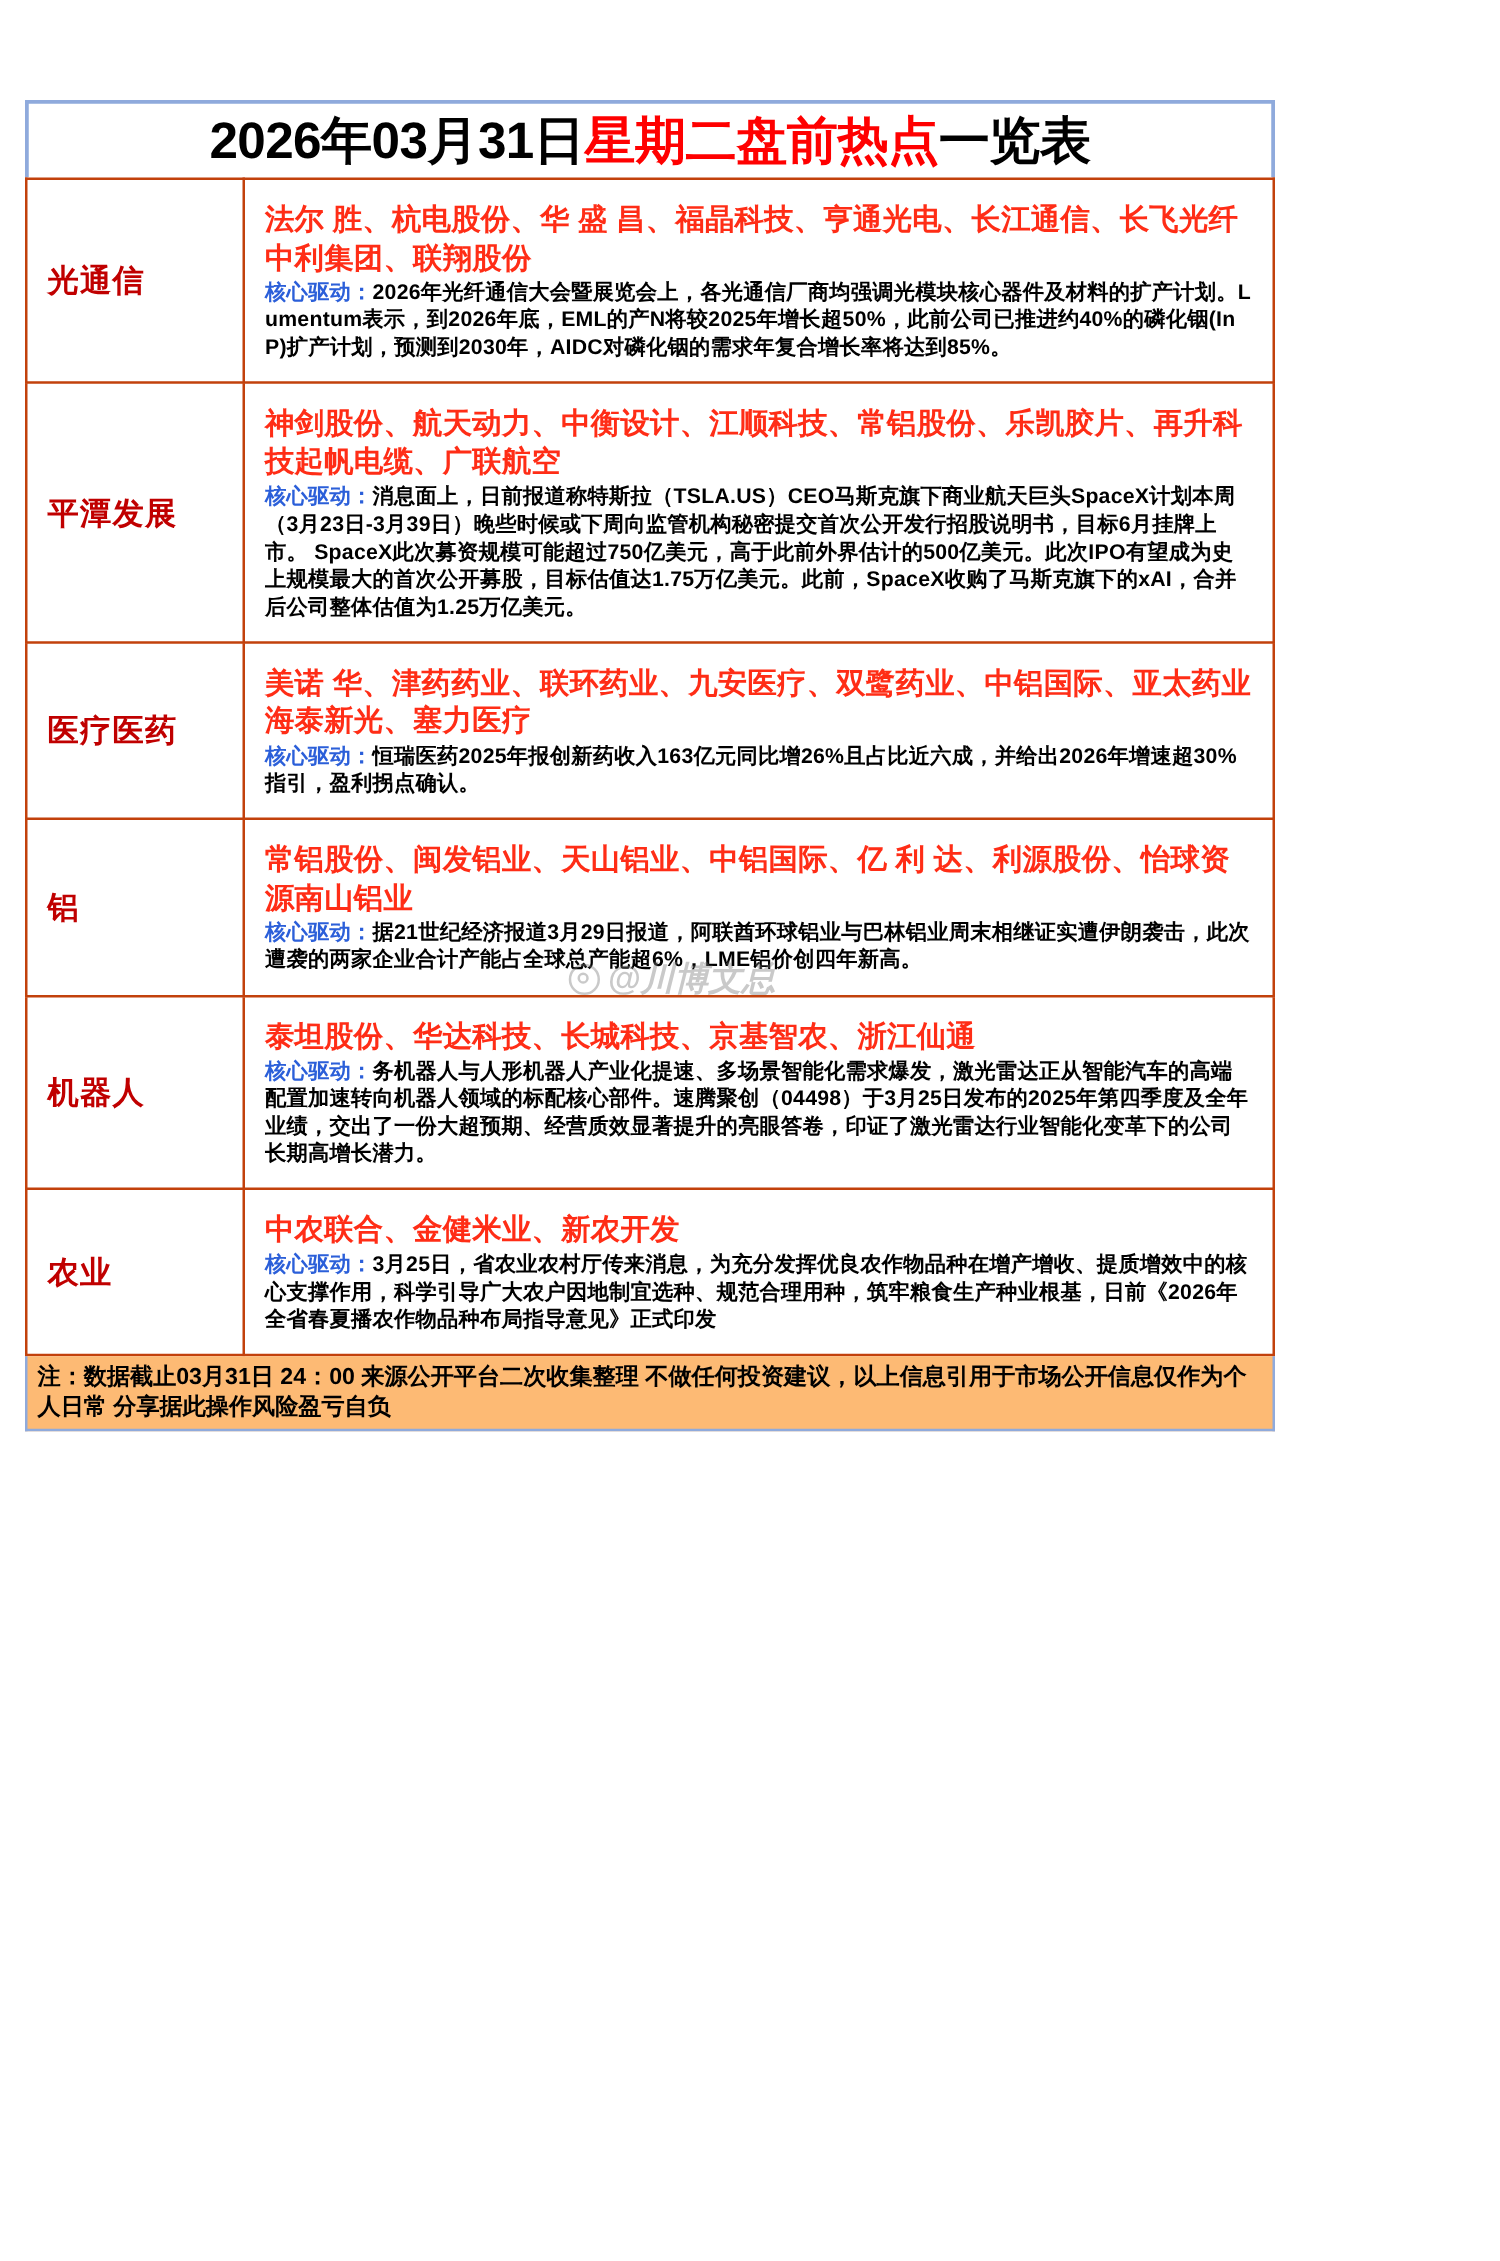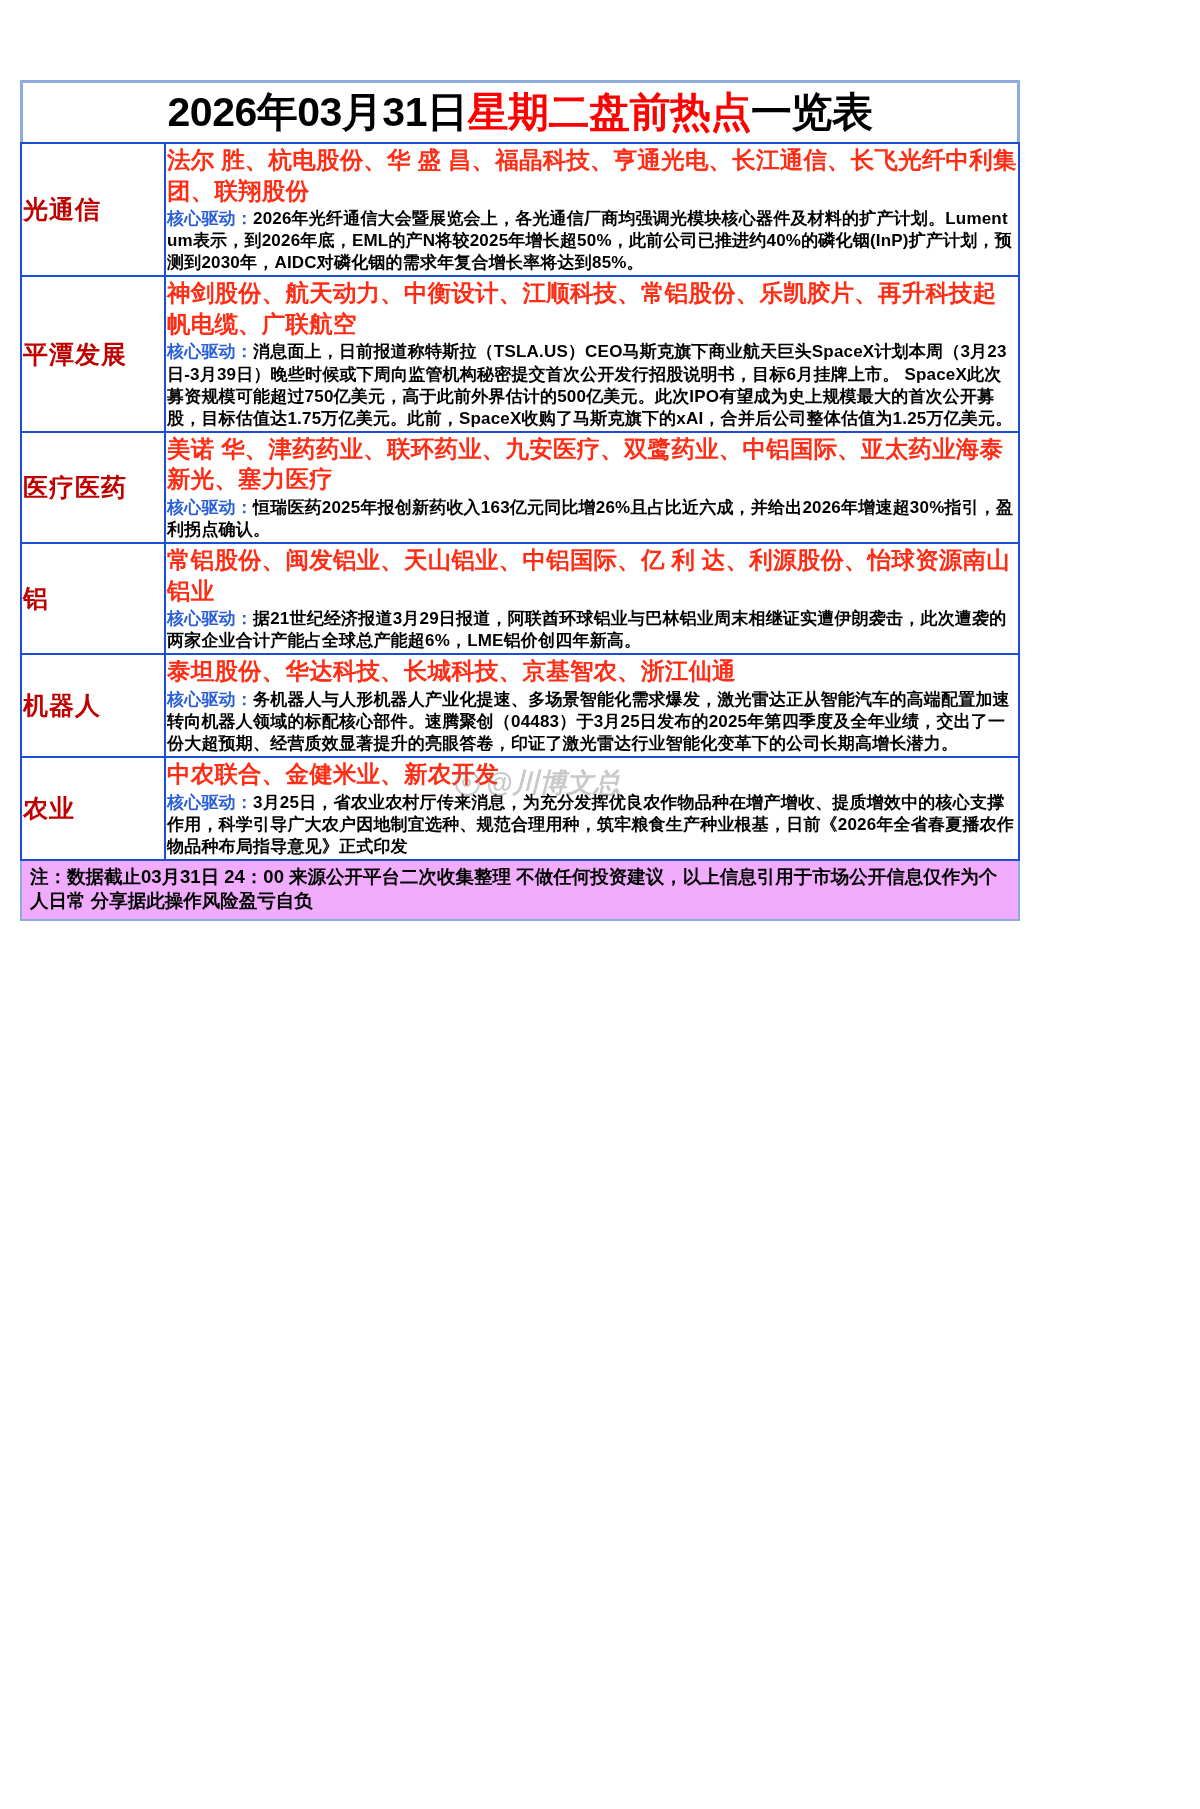--- a/index.html
+++ b/index.html
@@ -45,23 +45,23 @@
   .t-red   { color: #ff0000; }
 
   
   table.hot-table {
     border-collapse: collapse;
     width: 1000px;
     table-layout: fixed;
     background: #ffffff;
   }
   table.hot-table td {
-    border: 2px solid #1d4ed8;
+    border: 2px solid #c2410c;
     vertical-align: middle;
-    padding: 1px;
+    padding: 16px;
     background: #ffffff;
   }
   td.sector-cell {
     width: 140px;
     color: #c00000;
     font-weight: bold;
     font-size: 25px;
     letter-spacing: 1px;
     padding: 4px 2px;
   }
@@ -94,21 +94,21 @@
     border: 2px solid #8faadc;
     border-top: none;
     padding: 4px 8px 6px 8px;
     font-size: 18.5px;
     font-weight: bold;
     color: #000000;
     line-height: 1.30;
     letter-spacing: 0px;
     box-sizing: border-box;
     width: 1000px;
-    background: #f0abfc;
+    background: #fdba74;
   }
 
   
   .watermark {
     position: absolute;
     left: 455px;
     top: 765px;
     font-size: 27px;
     font-weight: bold;
     color: rgba(120,120,120,0.40);
@@ -179,21 +179,21 @@
           <td class="content-cell">
             <div class="stock-line">常铝股份、闽发铝业、天山铝业、中铝国际、亿 利 达、利源股份、怡球资源南山铝业</div>
             <div class="driver-block"><span class="driver-label">核心驱动：</span><span>据21世纪经济报道3月29日报道，阿联酋环球铝业与巴林铝业周末相继证实遭伊朗袭击，此次遭袭的两家企业合计产能占全球总产能超6%，LME铝价创四年新高。</span></div>
           </td>
         </tr>
 
         <tr>
           <td class="sector-cell">机器人</td>
           <td class="content-cell">
             <div class="stock-line">泰坦股份、华达科技、长城科技、京基智农、浙江仙通</div>
-            <div class="driver-block"><span class="driver-label">核心驱动：</span><span>务机器人与人形机器人产业化提速、多场景智能化需求爆发，激光雷达正从智能汽车的高端配置加速转向机器人领域的标配核心部件。速腾聚创（04483）于3月25日发布的2025年第四季度及全年业绩，交出了一份大超预期、经营质效显著提升的亮眼答卷，印证了激光雷达行业智能化变革下的公司长期高增长潜力。</span></div>
+            <div class="driver-block"><span class="driver-label">核心驱动：</span><span>务机器人与人形机器人产业化提速、多场景智能化需求爆发，激光雷达正从智能汽车的高端配置加速转向机器人领域的标配核心部件。速腾聚创（04498）于3月25日发布的2025年第四季度及全年业绩，交出了一份大超预期、经营质效显著提升的亮眼答卷，印证了激光雷达行业智能化变革下的公司长期高增长潜力。</span></div>
           </td>
         </tr>
 
 
         <tr>
           <td class="sector-cell">农业</td>
           <td class="content-cell">
             <div class="stock-line">中农联合、金健米业、新农开发</div>
             <div class="driver-block"><span class="driver-label">核心驱动：</span><span>3月25日，省农业农村厅传来消息，为充分发挥优良农作物品种在增产增收、提质增效中的核心支撑作用，科学引导广大农户因地制宜选种、规范合理用种，筑牢粮食生产种业根基，日前《2026年全省春夏播农作物品种布局指导意见》正式印发</span></div>
           </td>

